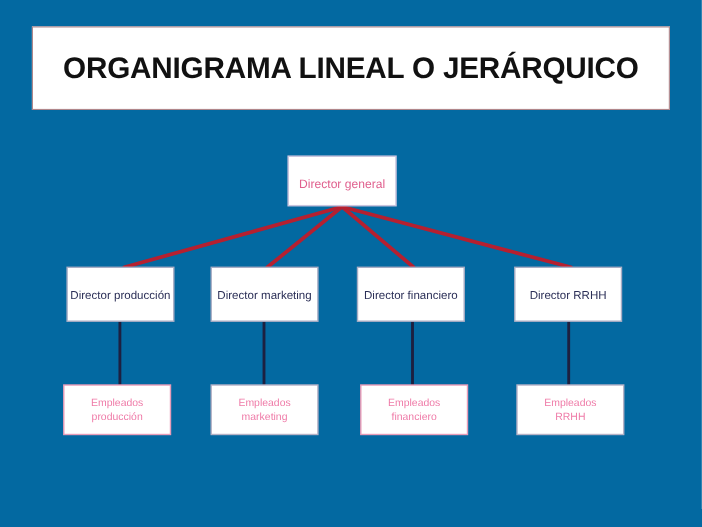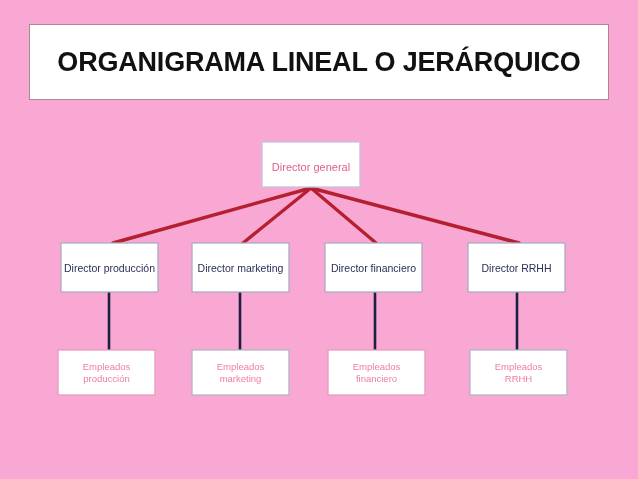--- a/index.html
+++ b/index.html
@@ -12,21 +12,21 @@
     height: 479px;
     position: relative;
     overflow: hidden;
     font-family: "Liberation Sans", sans-serif;
   }
   #slide {
     position: absolute;
     left: 0; top: 0;
     width: 638px;
     height: 479px;
-    background: #f9a8d4;
+    background: #0369a1;
   }
   
   #title-box {
     position: absolute;
     left: 29px;
     top: 24px;
     width: 580px;
     height: 76px;
     box-sizing: border-box;
     border: 1.5px solid #b0878b;

